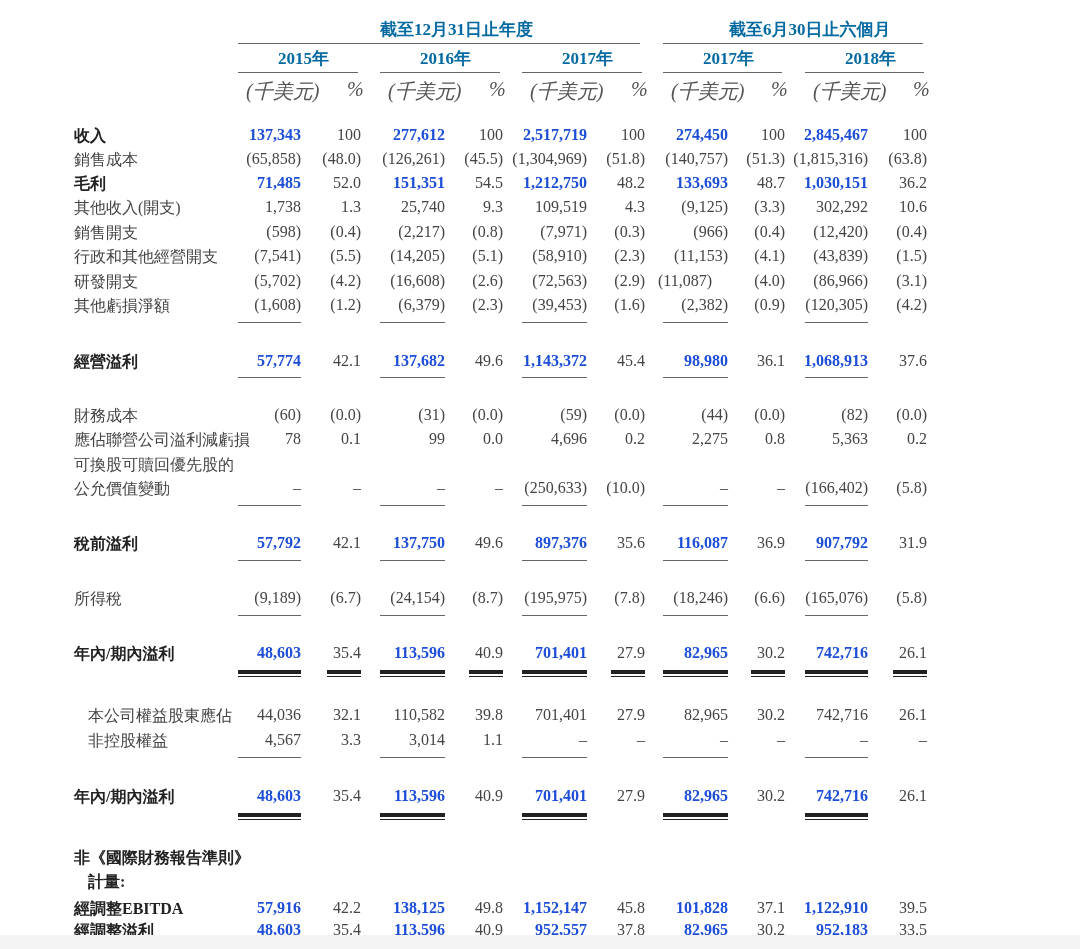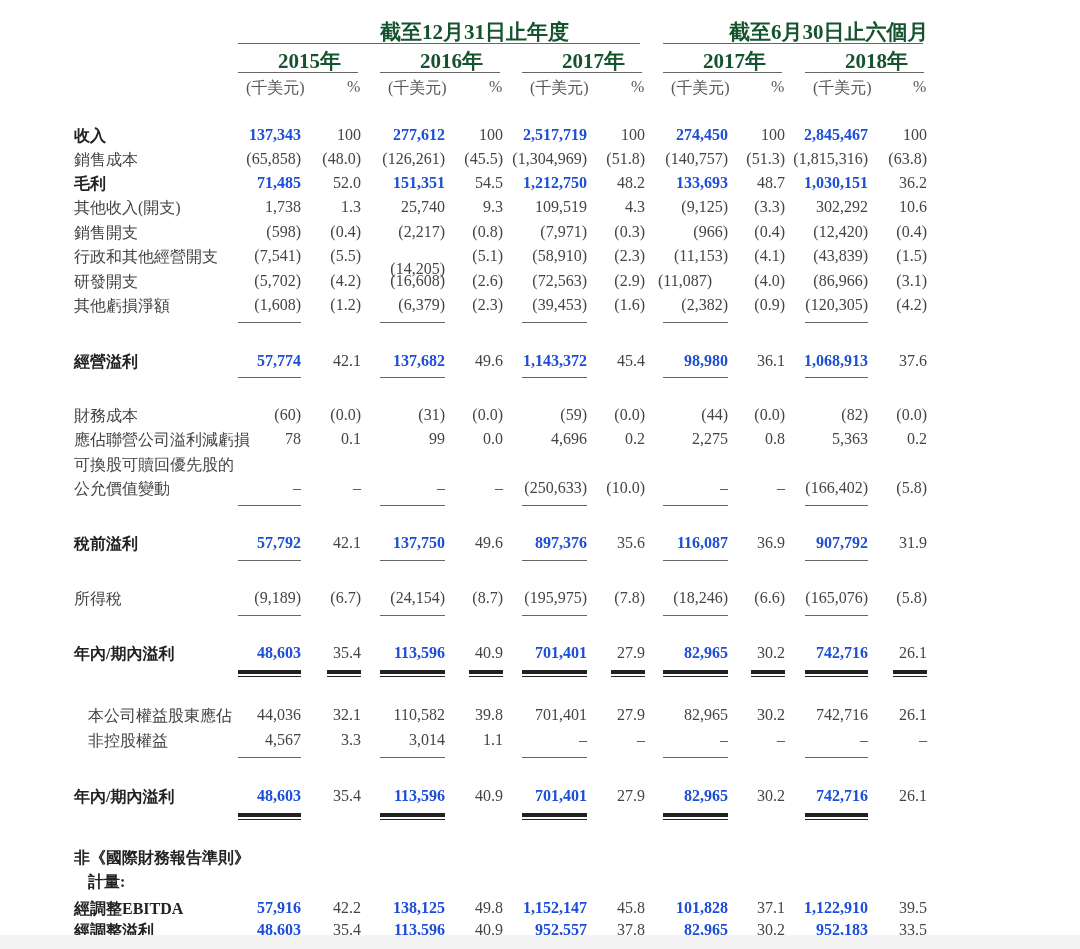--- a/index.html
+++ b/index.html
@@ -1,20 +1,20 @@
 <!DOCTYPE html>
 <html><head>
 <meta charset="utf-8">
 <style>
   html, body { margin: 0; padding: 0; background: #ffffff; }
   body { width: 1080px; height: 949px; position: relative; overflow: hidden;
          font-family: "Liberation Serif", "DejaVu Serif", serif; color: #3a3a3a; }
   .abs { position: absolute; white-space: nowrap; }
-  .hdr { font-weight: bold; font-size: 21px; color: #14532d; }
-  .unit { font-size: 16px; color: #555; }
+  .hdr { font-weight: bold; font-size: 17px; color: #0369a1; }
+  .unit { font-style: italic; font-size: 20px; color: #555; }
   .lbl { font-size: 16px; color: #444; left: 74px; }
   .lbl.b { font-weight: bold; color: #222; }
   .num { font-size: 16px; text-align: right; color: #444; }
   .num.b { font-weight: bold; color: #1d4ed8; }
   .rule { position: absolute; height: 0; border-top: 1.5px solid #666; }
   .dbl { position: absolute; height: 4px; border-top: 4px solid #222; }
   .dbl::after { content: ""; position: absolute; left: 0; right: 0; top: 2px; border-top: 1.5px solid #222; }
   .fade { position: absolute; left: 0; right: 0; bottom: 0; height: 14px; background: #f4f4f4; }
 </style>
 </head>
@@ -112,21 +112,21 @@
         <div class="abs num" style="right: 435px; top: 223px;">(0.3)</div>
         <div class="abs num" style="right: 352px; top: 223px;">(966)</div>
         <div class="abs num" style="right: 295px; top: 223px;">(0.4)</div>
         <div class="abs num" style="right: 212px; top: 223px;">(12,420)</div>
         <div class="abs num" style="right: 153px; top: 223px;">(0.4)</div>
       </div>
       <div>
         <div class="abs lbl" style="top: 247px;">行政和其他經營開支</div>
         <div class="abs num" style="right: 779px; top: 247px;">(7,541)</div>
         <div class="abs num" style="right: 719px; top: 247px;">(5.5)</div>
-        <div class="abs num" style="right: 635px; top: 260px; margin-left: 40px;">(14,205)</div>
+        <div class="abs num" style="right: 635px; top: 247px; margin-left: 40px;">(14,205)</div>
         <div class="abs num" style="right: 577px; top: 247px;">(5.1)</div>
         <div class="abs num" style="right: 493px; top: 247px;">(58,910)</div>
         <div class="abs num" style="right: 435px; top: 247px;">(2.3)</div>
         <div class="abs num" style="right: 352px; top: 247px;">(11,153)</div>
         <div class="abs num" style="right: 295px; top: 247px;">(4.1)</div>
         <div class="abs num" style="right: 212px; top: 247px;">(43,839)</div>
         <div class="abs num" style="right: 153px; top: 247px;">(1.5)</div>
       </div>
       <div>
         <div class="abs lbl" style="top: 272px;">研發開支</div>

